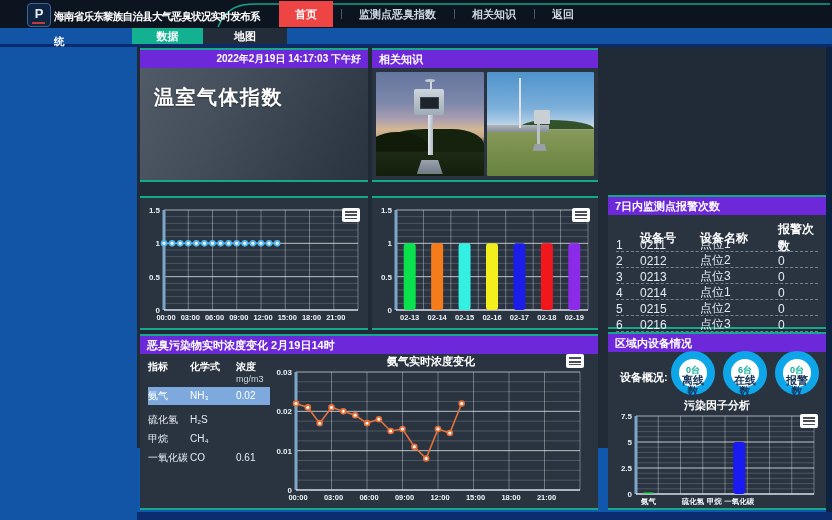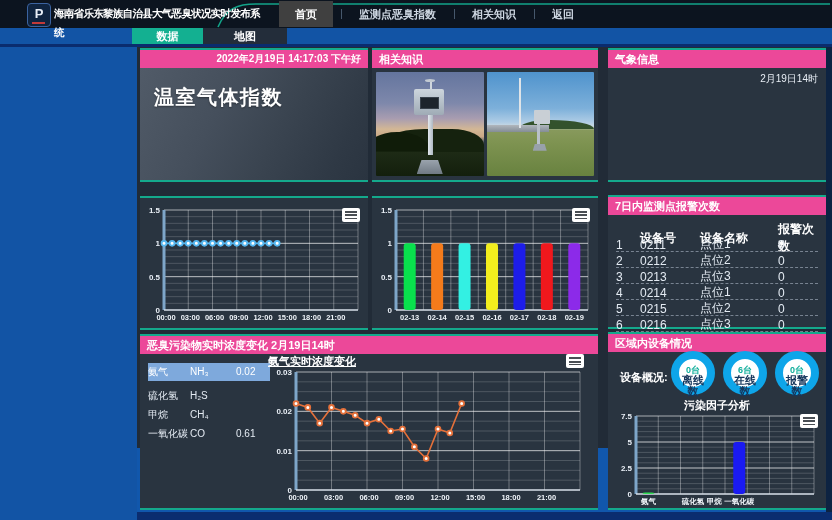--- a/index.html
+++ b/index.html
@@ -4,41 +4,41 @@
 <style>
   html,body{margin:0;padding:0;background:#000;}
   .stage{position:relative;width:832px;height:520px;overflow:hidden;background:#212b37;
          font-family:"Liberation Sans","DejaVu Sans",sans-serif;-webkit-font-smoothing:antialiased;}
   
   .navbar{position:absolute;left:0;top:0;width:832px;height:28px;background:#0c141f;z-index:6;}
   .logo{position:absolute;left:27px;top:3px;width:22px;height:22px;background:#0f2440;border:1px solid #3b63a0;
         border-radius:4px;text-align:center;line-height:20px;color:#e8eef6;font-weight:bold;font-size:13px;}
   .logo .logo-red{position:absolute;left:4px;bottom:2px;width:13px;height:2px;background:#c23a3a;}
   .app-title{position:absolute;left:54px;top:4px;width:210px;color:#fff;font-size:10.5px;font-weight:bold;
-             letter-spacing:-0.7px;line-height:19px;z-index:7;}
+             letter-spacing:-0.7px;line-height:25px;z-index:7;}
   .nav-accent{position:absolute;left:0;top:0;pointer-events:none;}
   .nav-menu{position:absolute;left:279px;top:0;height:28px;display:flex;align-items:center;}
   .nav-item{position:relative;color:#cdd6e1;font-size:11px;font-weight:bold;padding:0 18px;height:20px;line-height:20px;cursor:pointer;}
   .nav-item + .nav-item::before{content:"";position:absolute;left:0;top:5px;height:10px;border-left:1px solid #46586c;}
-  .nav-item.active{background:#404040;color:#fff;padding:3px 16px;margin-right:8px;}
+  .nav-item.active{background:#ef4444;color:#fff;padding:3px 16px;margin-right:8px;}
   .nav-item.active::before{display:none;}
   
   .row2{position:absolute;left:0;top:28px;width:832px;height:16px;background:#1254a5;border-bottom:3px solid #0a2c6e;z-index:5;}
   .tab{position:absolute;top:0;height:16px;line-height:16px;text-align:center;color:#fff;font-size:11px;font-weight:bold;cursor:pointer;}
   .tab-data{left:132px;width:71px;background:#13b091;}
   .tab-map{left:203px;width:84px;background:#232d3a;}
   
   .sidebar{position:absolute;left:0;top:28px;width:137px;height:492px;background:#1254a5;z-index:1;}
   .blue-band{position:absolute;left:137px;top:448px;width:689px;height:64px;background:#1157ac;z-index:0;}
   .right-strip{position:absolute;left:826px;top:47px;width:6px;height:473px;background:#0d2342;z-index:1;}
   .bottom-strip{position:absolute;left:137px;top:512px;width:695px;height:8px;background:#0b2d6f;z-index:3;}
   
   .panel{position:absolute;background:#293440;border-top:2px solid #14a98c;border-bottom:2px solid #14a98c;
          box-sizing:border-box;z-index:2;color:#e8eef5;}
-  .ptitle{height:18px;line-height:18px;background:#ec4899;color:#fff;font-size:11px;font-weight:bold;padding:0 7px;}
+  .ptitle{height:18px;line-height:18px;background:#6d28d9;color:#fff;font-size:11px;font-weight:bold;padding:0 7px;}
   .ptitle.right{text-align:right;font-size:10px;}
   .p-clock{left:140px;top:48px;width:228px;height:134px;}
   .clock-body{position:absolute;left:0;top:18px;right:0;bottom:0;
       background:linear-gradient(118deg,#515b68 0%,#454f5c 35%,#3a4450 60%,#2f3945 85%,#2a3440 100%);}
   .headline{padding:16px 0 0 14px;color:#fff;font-size:20px;font-weight:bold;letter-spacing:1.5px;text-shadow:0 1px 2px rgba(0,0,0,.4);}
   .p-photos{left:372px;top:48px;width:226px;height:134px;}
   .photos-body{position:absolute;left:0;top:18px;right:0;bottom:0;display:flex;gap:3px;padding:4px;box-sizing:border-box;}
   .photo{flex:1;position:relative;overflow:hidden;border-radius:1px;}
   .ph-sunset{background:linear-gradient(180deg,#64759e 0%,#7e88ab 30%,#a99db0 45%,#d3b795 55%,#c9a887 62%,#5b5f63 67%,#202d18 72%,#131f0c 100%);}
   .ph-sunset .trees{position:absolute;left:0;right:0;top:55%;height:22%;background:#15220e;border-radius:45% 30% 55% 35%/90% 70% 0 0;}
@@ -73,21 +73,21 @@
   .ahead,.arow{display:grid;grid-template-columns:24px 60px 78px 1fr;align-items:center;}
   .ahead{font-weight:bold;height:15px;color:#fff;}
   .arow{height:15px;border-bottom:1px dashed rgba(185,197,212,.55);color:#e4ebf3;}
   .p-pollutants{left:140px;top:334px;width:458px;height:176px;}
   .ptable{position:absolute;left:8px;top:24px;width:122px;font-size:10px;}
   .phead{display:grid;grid-template-columns:42px 46px 34px;font-weight:bold;color:#fff;}
   .phead .unit{display:block;font-weight:normal;font-size:9px;color:#cfd8e2;}
   .prow{display:grid;grid-template-columns:42px 46px 34px;height:16px;line-height:16px;margin-top:3px;color:#e4ebf3;cursor:pointer;}
   .prow.sel{background:#7ea9dc;color:#fff;height:18px;line-height:18px;margin-bottom:7px;}
   .nh3-wrap{position:absolute;left:128px;top:18px;right:4px;bottom:2px;}
-  .nh3-title{font-size:11px;font-weight:bold;color:#fff;height:14px;line-height:14px;text-decoration:underline;}
+  .nh3-title{text-align:center;font-size:11px;font-weight:bold;color:#fff;height:14px;line-height:14px;}
   .c3-area{left:0;top:14px;right:0;bottom:0;}
   .p-devices{left:608px;top:332px;width:218px;height:178px;}
   .overview-label{position:absolute;left:12px;top:36px;font-size:11px;font-weight:bold;color:#fff;}
   .stat{position:absolute;top:17px;width:44px;height:44px;border-radius:50%;background:#fff;
         border:8px solid #0ea5e9;box-sizing:border-box;text-align:center;}
   .stat .cnt{display:block;margin-top:6px;font-size:9px;font-weight:bold;color:#0fae9b;line-height:10px;}
   .stat .lbl{display:block;font-size:11px;font-weight:bold;color:#17375c;line-height:11px;}
   .stat1{left:63px;} .stat2{left:115px;} .stat3{left:167px;}
   .factor-title{position:absolute;left:0;top:64px;width:100%;text-align:center;font-size:11px;font-weight:bold;color:#fff;}
   .c4-area{left:6px;top:78px;width:206px;height:94px;}
@@ -150,24 +150,20 @@
         <div class="treeline"></div>
         <div class="wall"></div>
         <div class="lpole"></div>
         <div class="pole"></div>
         <div class="sbox"></div>
         <div class="base"></div>
       </div>
     </div>
   </div>
 
-  <div class="panel p-weather">
-    <div class="ptitle">气象信息</div>
-    <div class="weather-time">2月19日14时</div>
-  </div>
 
   <div class="panel p-chart1">
     <div class="chart c1-area"><svg width="228" height="124">
           <line x1="24" y1="101.33333333333333" x2="218" y2="101.33333333333333" stroke="rgba(255,255,255,0.25)" stroke-width="0.7"></line>
           <line x1="24" y1="94.66666666666667" x2="218" y2="94.66666666666667" stroke="rgba(255,255,255,0.25)" stroke-width="0.7"></line>
           <line x1="24" y1="88" x2="218" y2="88" stroke="rgba(255,255,255,0.25)" stroke-width="0.7"></line>
           <line x1="24" y1="81.33333333333333" x2="218" y2="81.33333333333333" stroke="rgba(255,255,255,0.25)" stroke-width="0.7"></line>
           <line x1="24" y1="74.66666666666667" x2="218" y2="74.66666666666667" stroke="rgba(255,255,255,0.25)" stroke-width="0.7"></line>
           <line x1="24" y1="68" x2="218" y2="68" stroke="rgba(255,255,255,0.25)" stroke-width="0.7"></line>
           <line x1="24" y1="61.333333333333336" x2="218" y2="61.333333333333336" stroke="rgba(255,255,255,0.25)" stroke-width="0.7"></line>
@@ -323,20 +319,25 @@
             <span>点位3</span>
             <span>0</span>
           </div>
         </div>
     </div>
   </div>
 
   <div class="panel p-pollutants">
     <div class="ptitle">恶臭污染物实时浓度变化  2月19日14时</div>
     <div class="ptable">
+      <div class="phead">
+        <span>指标</span>
+        <span>化学式</span>
+        <span><span>浓度</span><span class="unit">mg/m3</span></span>
+      </div>
       <div id="pollutant-body">
           <div class="prow sel">
             <span>氨气</span>
             <span>NH₃</span>
             <span>0.02</span>
           </div>
           <div class="prow">
             <span>硫化氢</span>
             <span>H₂S</span>
             <span></span>

